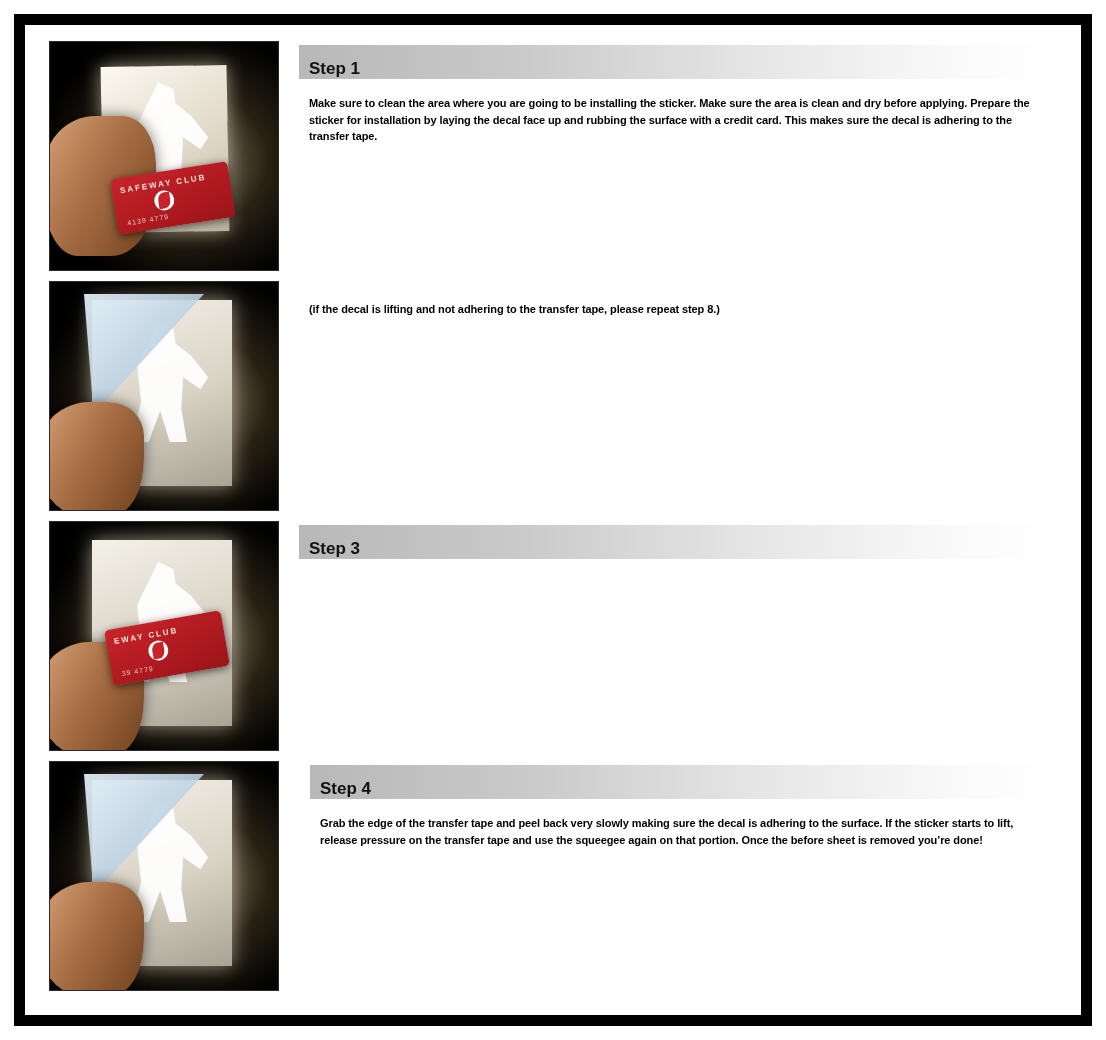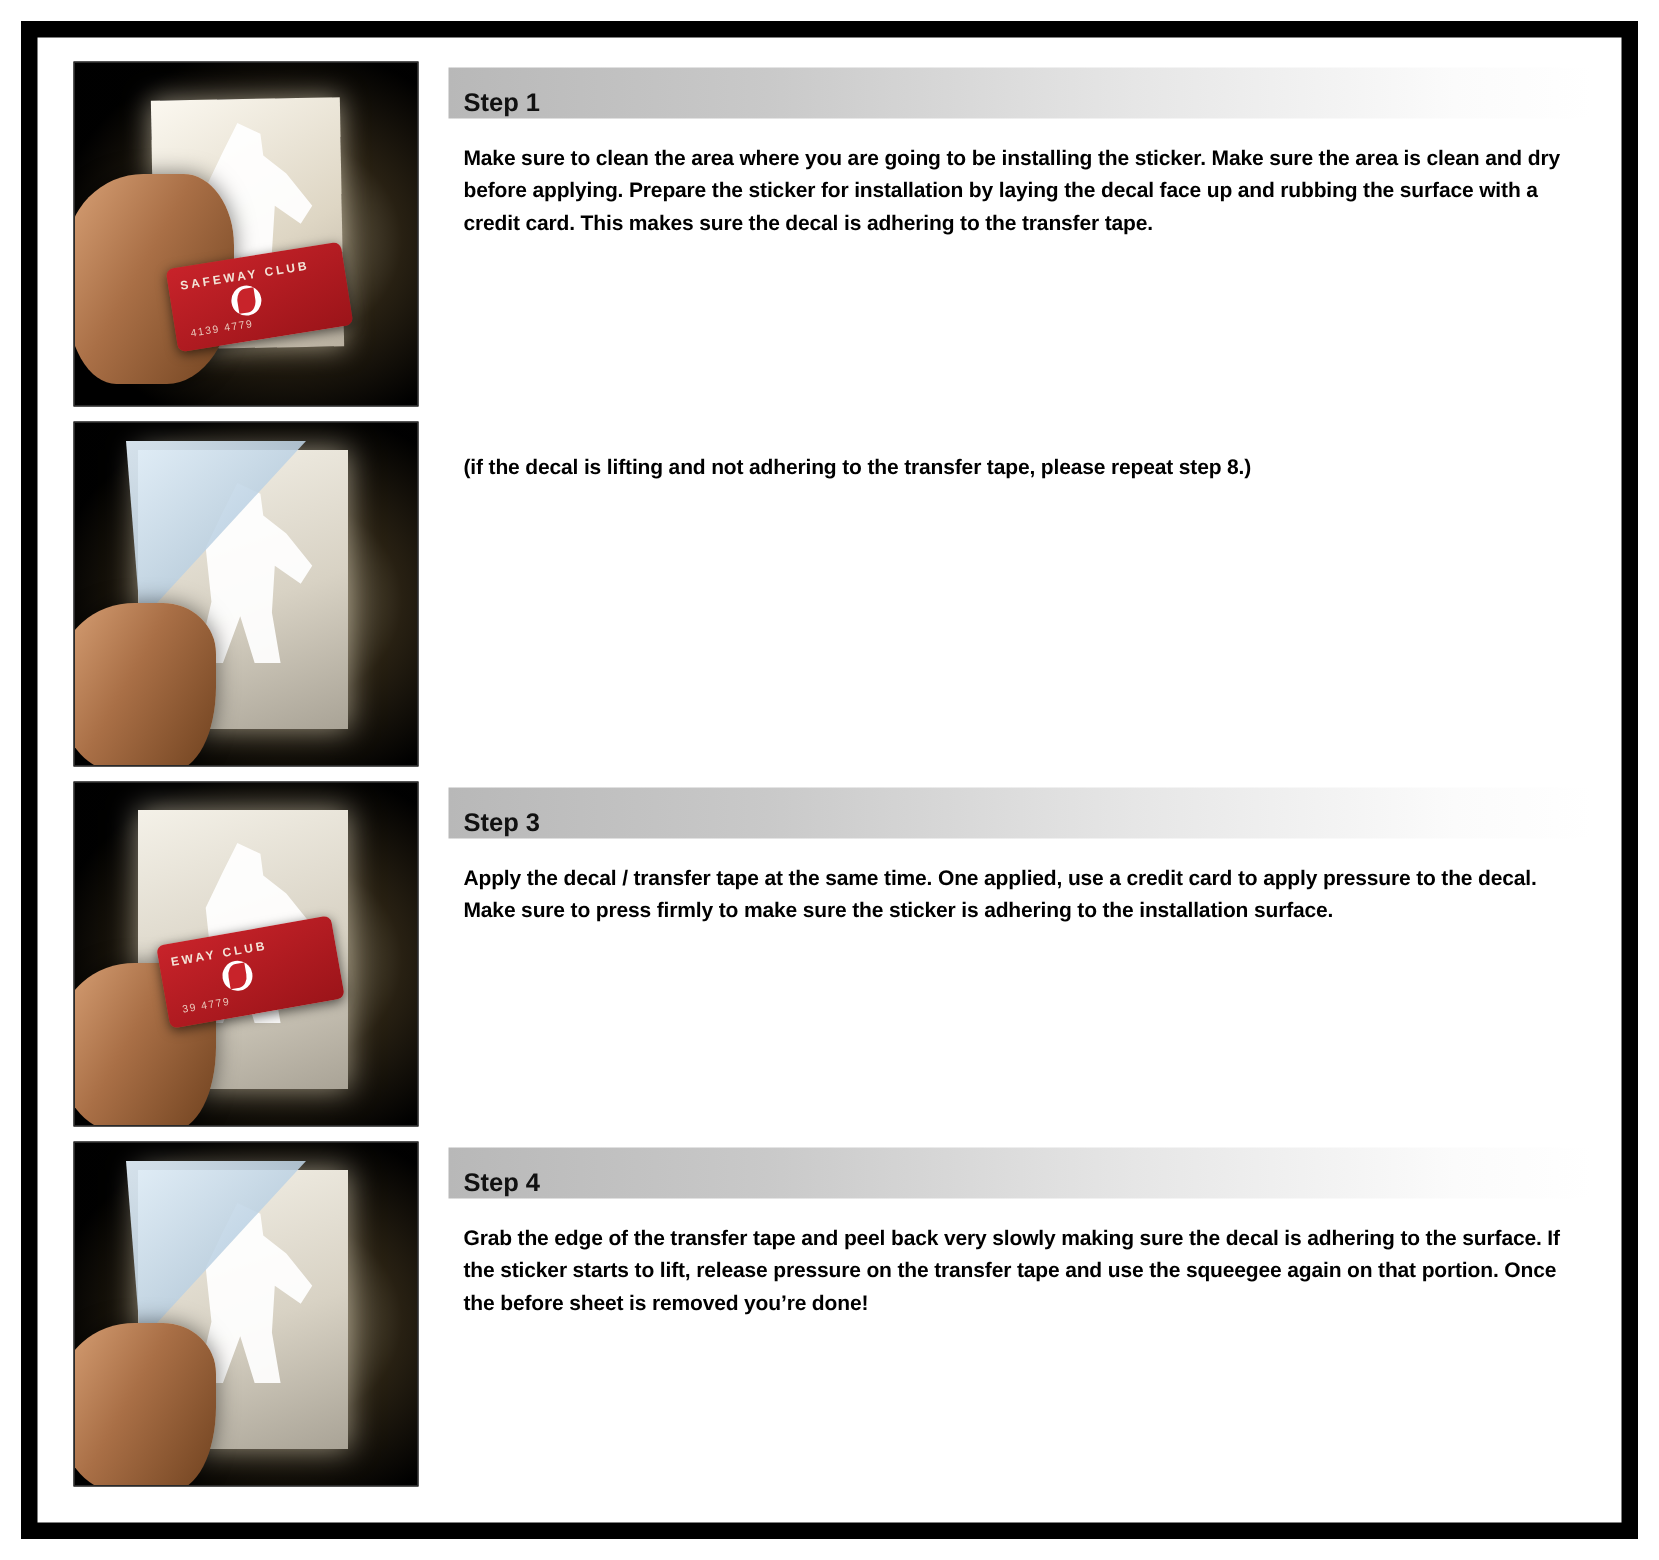--- a/index.html
+++ b/index.html
@@ -35,21 +35,21 @@
     height: 100%;
     box-sizing: border-box;
     padding: 16px 20px 16px 24px;
   }
 
   .step-row {
     display: flex;
     align-items: flex-start;
     margin-bottom: 10px;
   }
-  .step-row:last-child { margin-bottom: 0; }
+  .step-row:last-child { margin-bottom: 0; gap: 11px; }
 
   
   .photo {
     position: relative;
     width: 228px;
     height: 228px;
     flex: 0 0 228px;
     background: #050505;
     border: 1px solid #2a2a2a;
     overflow: hidden;
@@ -165,21 +165,21 @@
   .step-title {
     font-size: 17px;
     font-weight: bold;
     color: #111111;
     font-family: "Liberation Sans", sans-serif;
   }
   .step-text {
     margin-top: 16px;
     padding-left: 10px;
     padding-right: 14px;
-    font-size: 14px;
+    font-size: 11px;
     font-weight: bold;
     line-height: 1.52;
     color: #000000;
     letter-spacing: -0.1px;
     font-family: "Liberation Sans", sans-serif;
   }
   .step-text p { margin: 0 0 16px 0; }
   .step-text p:last-child { margin-bottom: 0; }
 </style>
 </head>
@@ -235,23 +235,20 @@
           <div class="card c3">
             <span class="card-txt">EWAY CLUB</span>
             <span class="swirl"></span>
             <span class="card-num">39 4779</span>
           </div>
         </div>
         <div class="step-body">
           <div class="step-header">
             <span class="step-title">Step 3</span>
           </div>
-          <div class="step-text">
-            <p>Apply the decal / transfer tape at the same time.  One applied, use a credit card to apply pressure to the decal.  Make sure to press firmly to make sure the sticker is adhering to the installation surface.</p>
-          </div>
         </div>
       </div>
 
       <div class="step-row">
         <div class="photo">
           <div class="glow"></div>
           <div class="sheet s2"></div>
           <div class="silhouette"></div>
           <div class="peel"></div>
           <div class="hand h2"></div>

